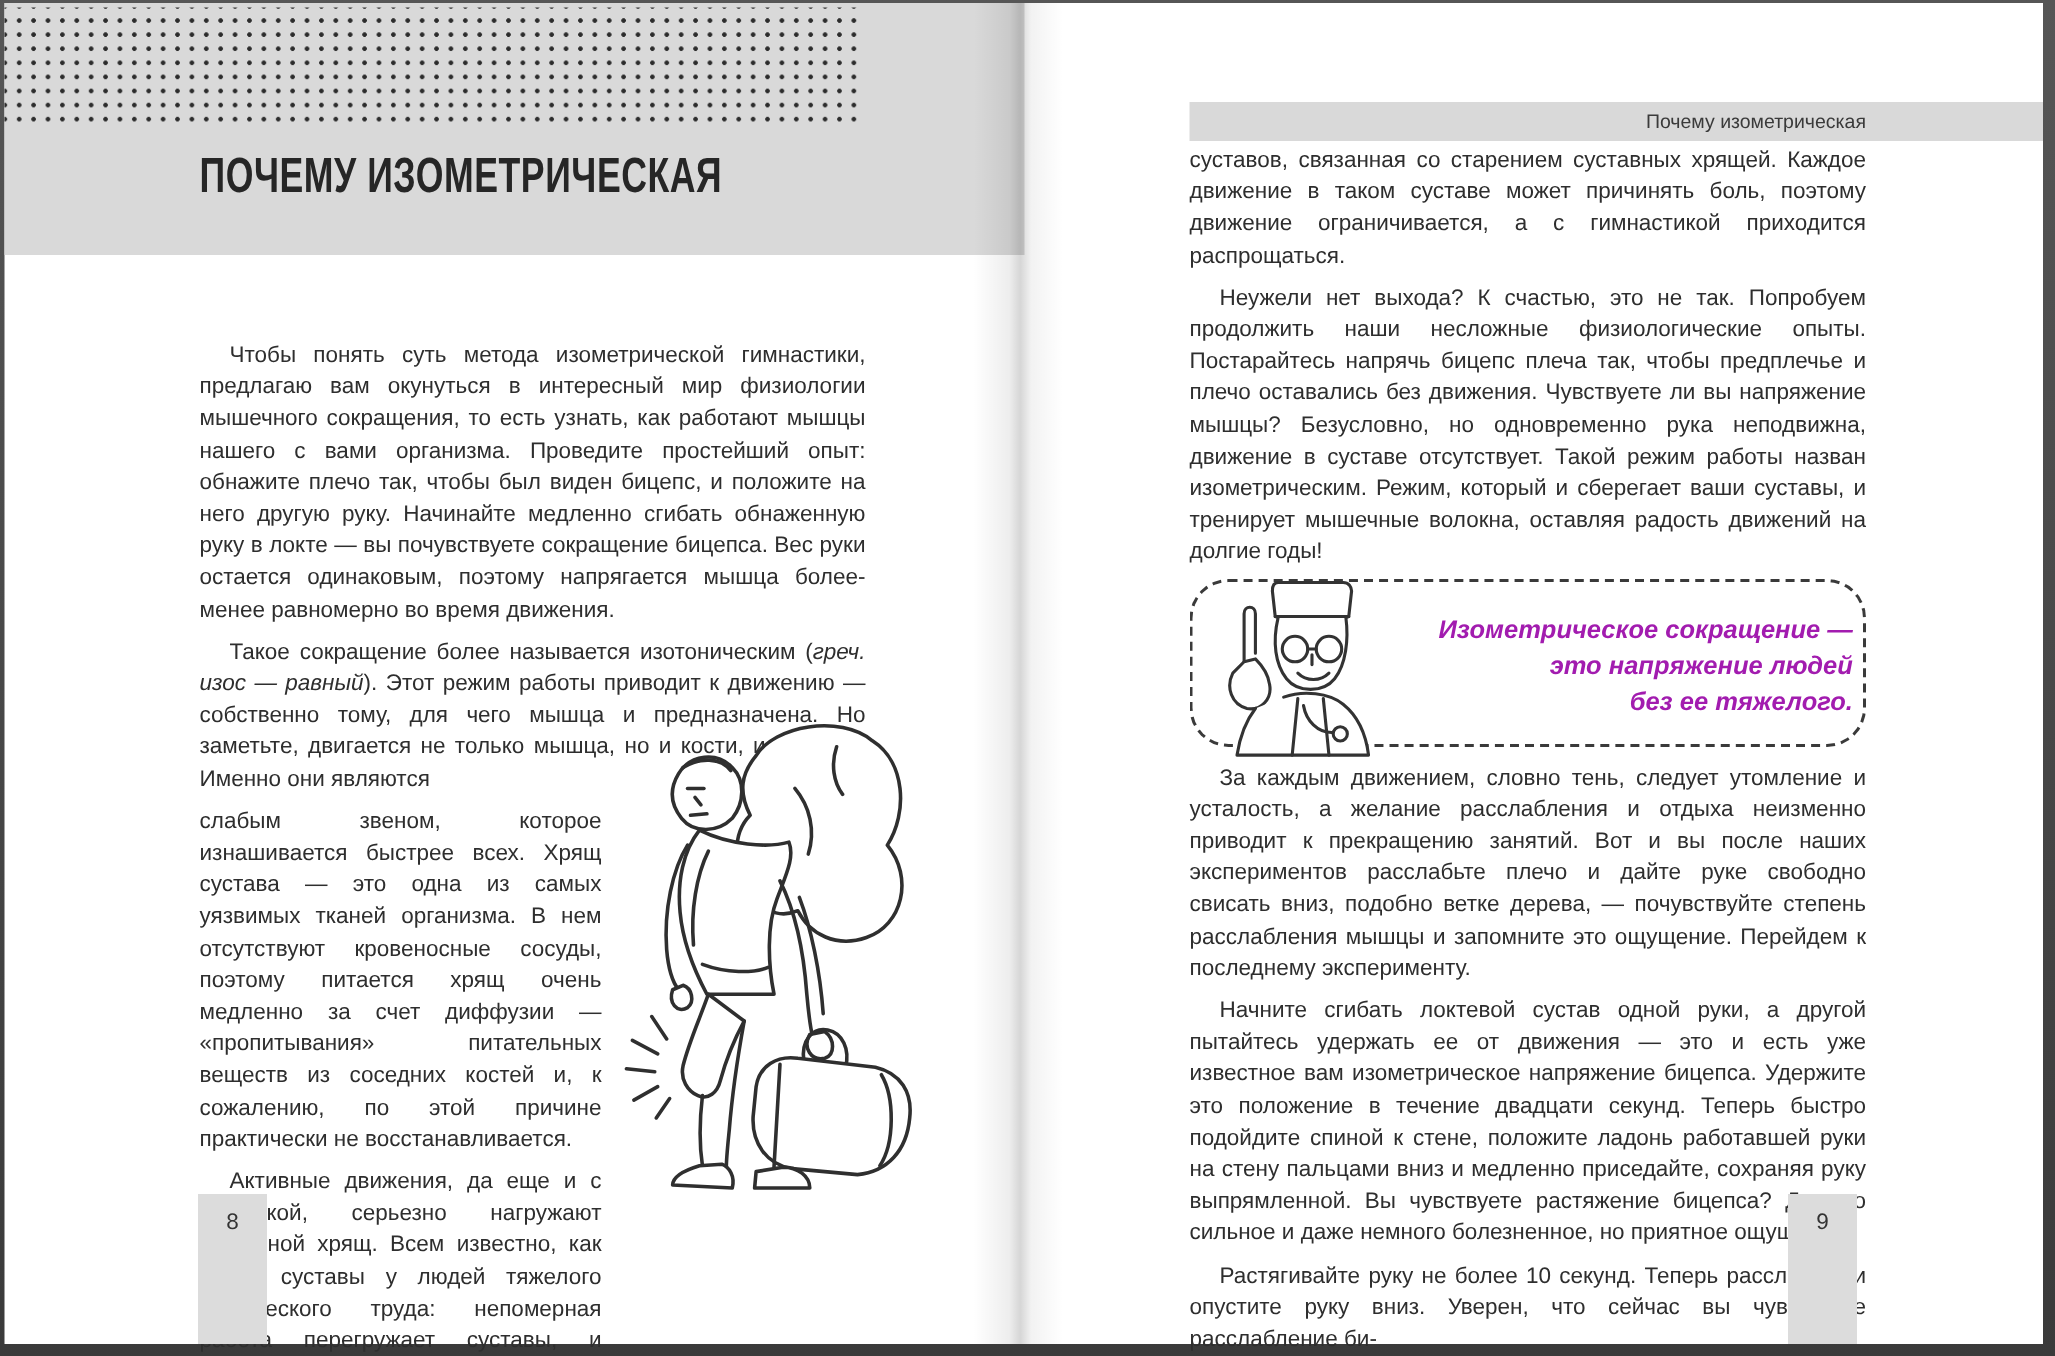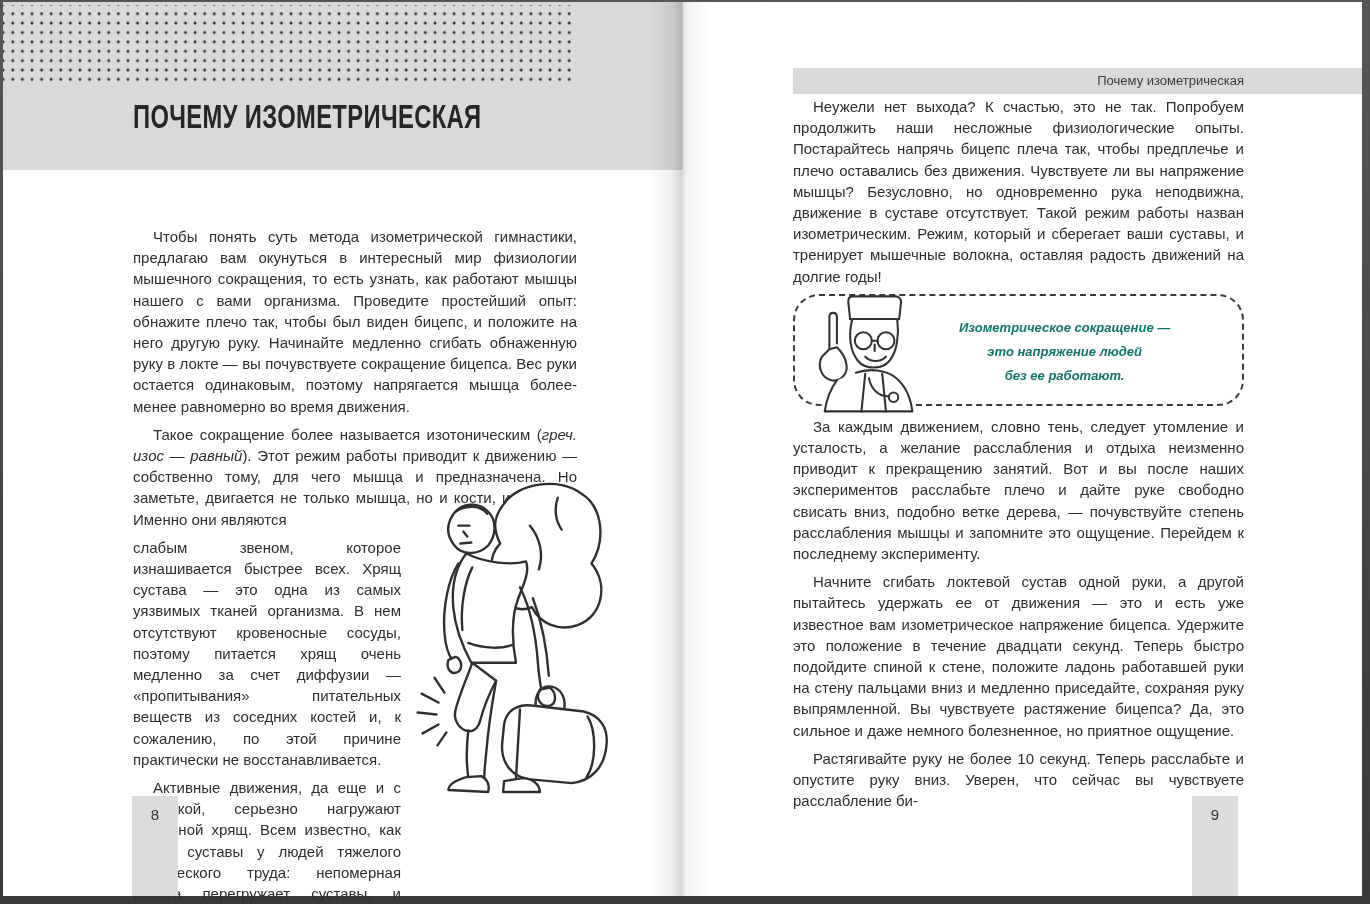--- a/index.html
+++ b/index.html
@@ -49,22 +49,22 @@
   .header-bar{position:absolute;left:110px;top:66px;right:0;height:26px;background:#d9d9d9;}
   .header-text{position:absolute;right:118px;top:5px;font-size:13px;color:#3a3a3a;white-space:nowrap;}
   .col-right{position:absolute;left:110px;top:94px;width:451px;}
   .callout{
     position:relative;height:108px;margin:6px 0 10px 0;
     border:2px dashed #3a3a3a;border-radius:26px;
   }
   .illus-doc{position:absolute;left:8px;top:-8px;width:132px;height:128px;}
   .callout-text{
     position:absolute;left:164px;top:20px;
-    font-size:13px;line-height:24px;font-weight:bold;font-style:italic;color:#0f766e;
-    text-align:center;text-indent:0;
+    font-size:17px;line-height:24px;font-weight:bold;font-style:italic;color:#a21caf;
+    text-align:right;text-indent:0;
   }
   svg{display:block;width:100%;height:100%;}
 </style>
 </head>
 <body>
 
 <div class="book">
   <div class="spread">
 
     <section class="page-left">
@@ -130,20 +130,21 @@
         <span>8</span>
       </div>
     </section>
 
     <section class="page-right">
       <div class="header-bar">
         <span class="header-text">Почему изометрическая</span>
       </div>
 
       <div class="col col-right">
+        <p>суставов, связанная со старением суставных хрящей. Каждое движение в таком суставе может причинять боль, поэтому движение ограничивается, а с гимнастикой приходится распрощаться.</p>
         <p class="indent">Неужели нет выхода? К счастью, это не так. Попробуем продолжить наши несложные физиологические опыты. Постарайтесь напрячь бицепс плеча так, чтобы предплечье и плечо оставались без движения. Чувствуете ли вы напряжение мышцы? Безусловно, но одновременно рука неподвижна, движение в суставе отсутствует. Такой режим работы назван изометрическим. Режим, который и сберегает ваши суставы, и тренирует мышечные волокна, оставляя радость движений на долгие годы!</p>
 
         <div class="callout">
           <div class="illus-doc">
             <svg viewBox="0 0 140 130" xmlns="http://www.w3.org/2000/svg">
               <g fill="none" stroke="#333" stroke-width="2.2" stroke-linecap="round" stroke-linejoin="round">
 
                 <path d="M52 6 L98 6 C102 6 104 9 104 12 L102 30 L50 30 L48 12 C48 9 49 6 52 6 Z" fill="#fff"></path>
                 <path d="M50 30 C66 36 88 36 102 30"></path>
 
@@ -163,21 +164,21 @@
                 <path d="M84 88 L88 128"></path>
 
                 <path d="M70 93 C72 104 80 112 90 112"></path>
                 <circle cx="96" cy="113" r="5" fill="#fff"></circle>
               </g>
             </svg>
           </div>
           <div class="callout-text">
             <div>Изометрическое сокращение —</div>
             <div>это напряжение людей</div>
-            <div>без ее работают.</div>
+            <div>без ее тяжелого.</div>
           </div>
         </div>
 
         <p class="indent">За каждым движением, словно тень, следует утомление и усталость, а желание расслабления и отдыха неизменно приводит к прекращению занятий. Вот и вы после наших экспериментов расслабьте плечо и дайте руке свободно свисать вниз, подобно ветке дерева, — почувствуйте степень расслабления мышцы и запомните это ощущение. Перейдем к последнему эксперименту.</p>
         <p class="indent">Начните сгибать локтевой сустав одной руки, а другой пытайтесь удержать ее от движения — это и есть уже известное вам изометрическое напряжение бицепса. Удержите это положение в течение двадцати секунд. Теперь быстро подойдите спиной к стене, положите ладонь работавшей руки на стену пальцами вниз и медленно приседайте, сохраняя руку выпрямленной. Вы чувствуете растяжение бицепса? Да, это сильное и даже немного болезненное, но приятное ощущение.</p>
         <p class="indent">Растягивайте руку не более 10 секунд. Теперь расслабьте и опустите руку вниз. Уверен, что сейчас вы чувствуете расслабление би-</p>
       </div>
 
       <div class="pagenum pagenum-right">
         <span>9</span>

